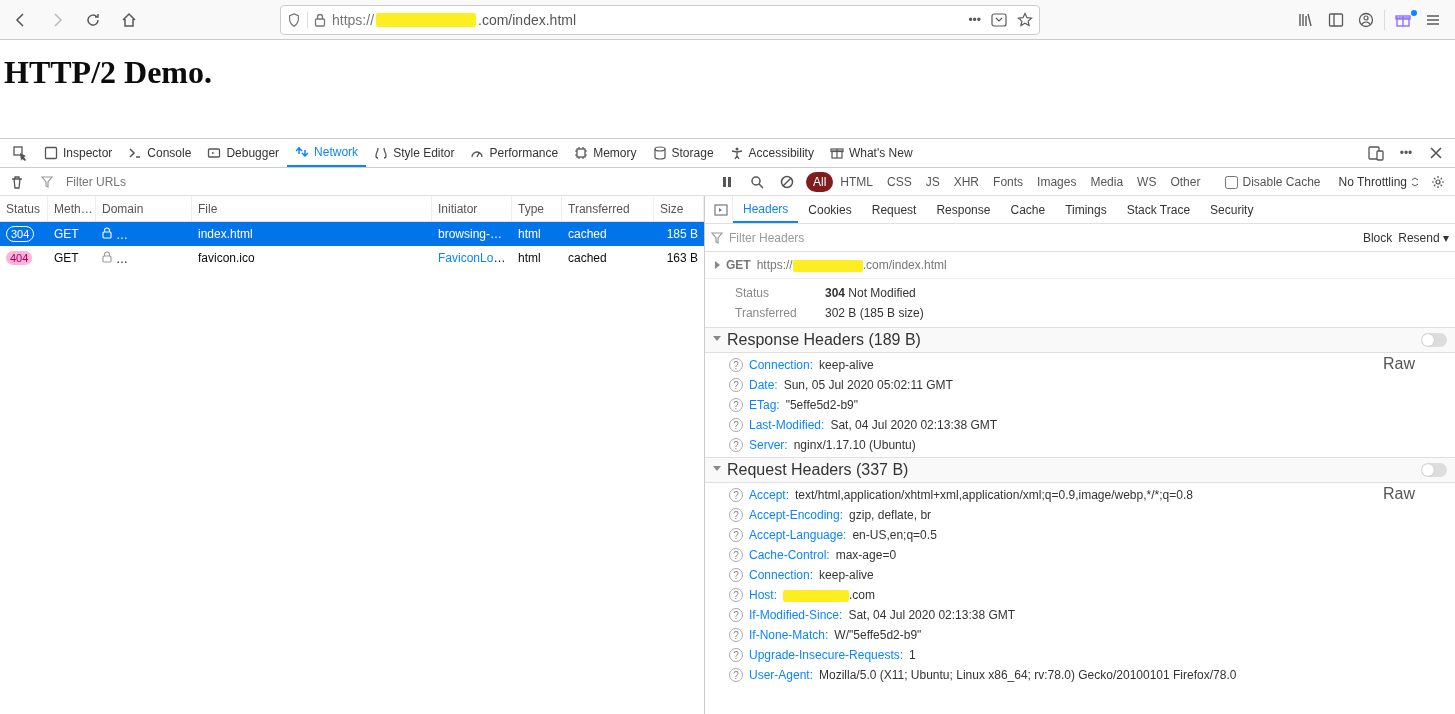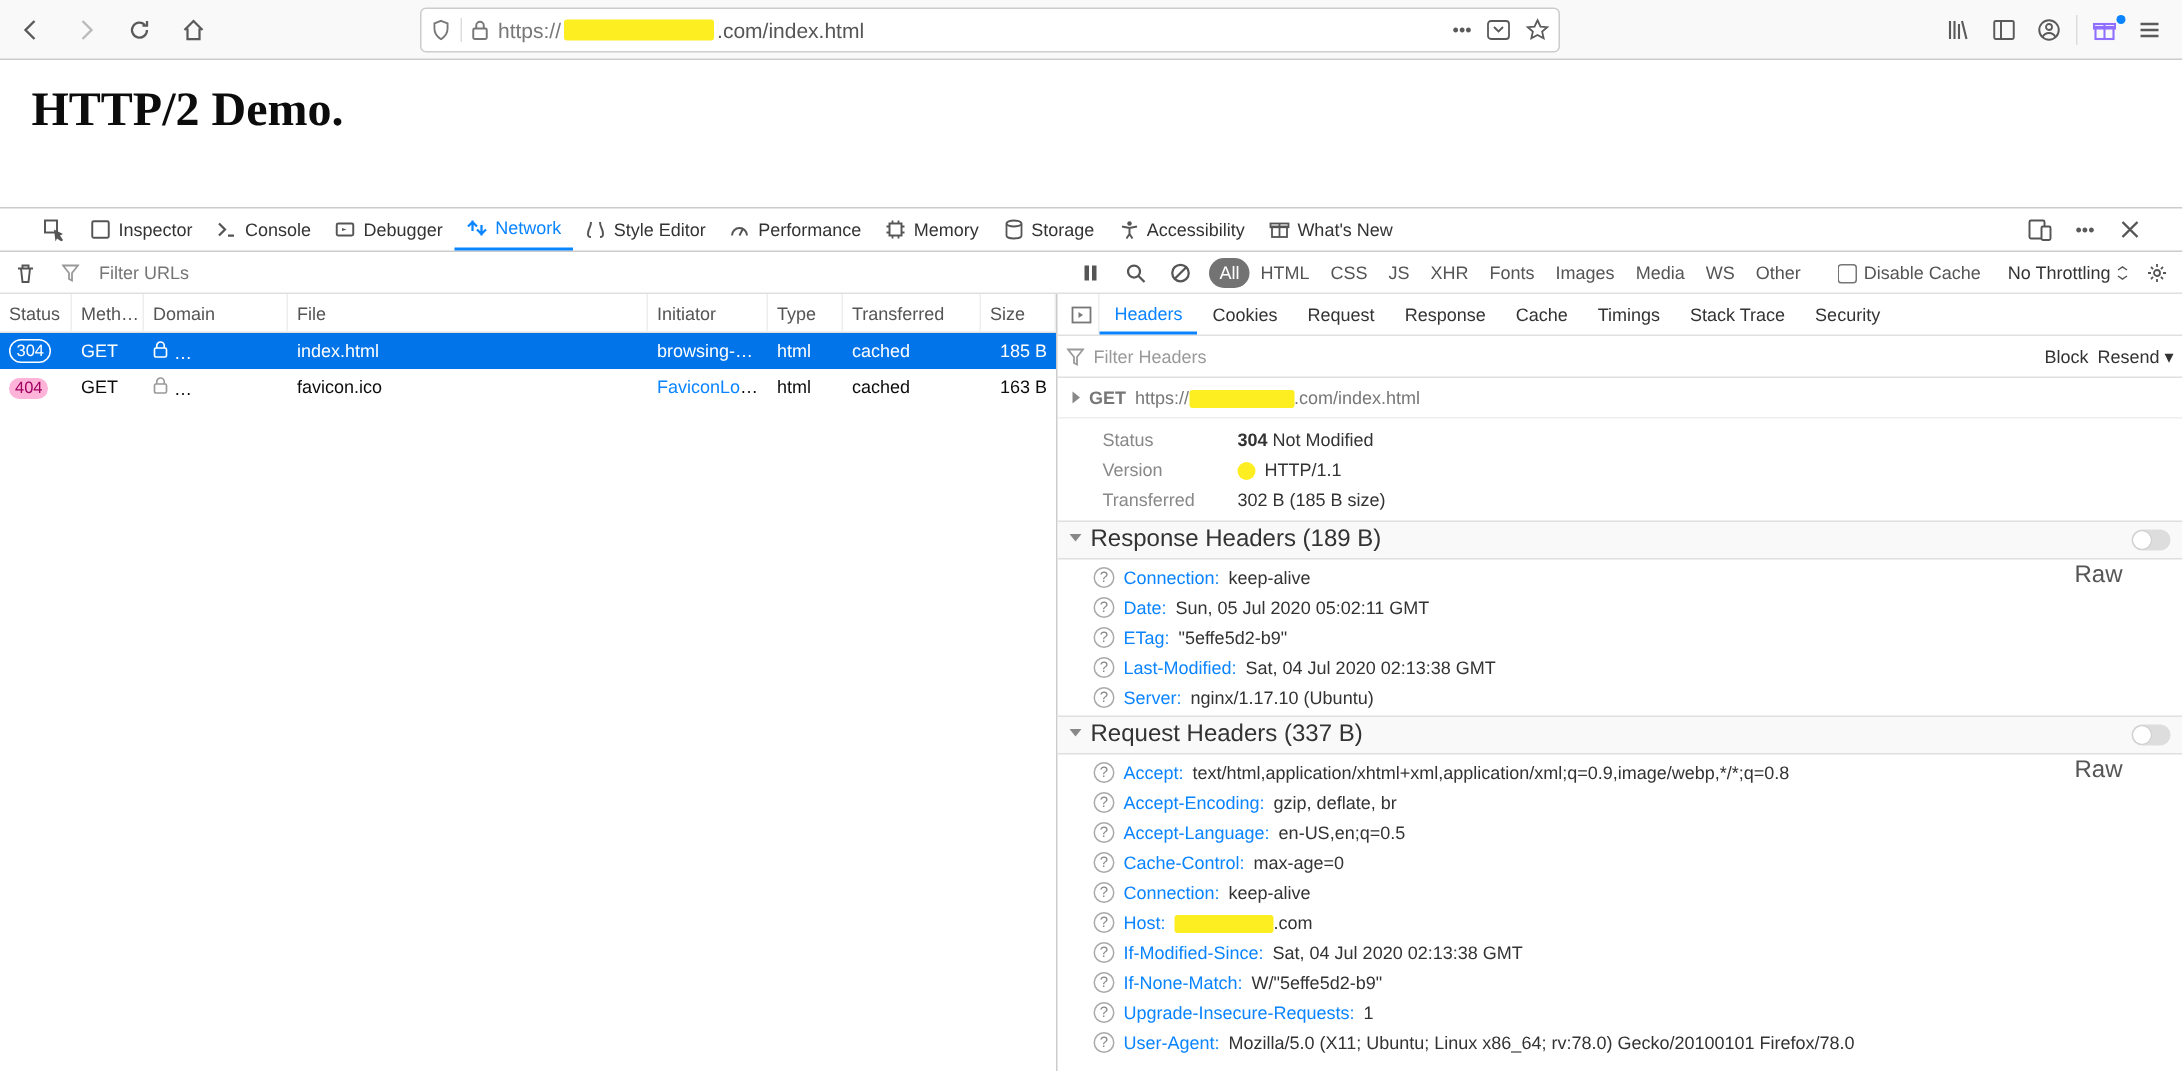--- a/index.html
+++ b/index.html
@@ -15,39 +15,39 @@
   .url-text { flex:1; font-size: 14px; color: #555; display:flex;align-items:center;}
   .url-text .proto { color:#777; }
   .url-text .redact { display:inline-block; width:100px; height:14px; background:#fcee21; border-radius:2px; margin:0 2px;}
   .url-right-icons { display:flex; align-items:center; gap:10px; color:#5a5a5a;}
   .page-action { width:24px; display:flex;align-items:center;justify-content:center;color:#5a5a5a;}
   .toolbar-right { display:flex; align-items:center; gap:6px; margin-left:auto; margin-right:4px;}
   .gift {position:relative;}
   .gift::after{content:"";position:absolute;top:-2px;right:-2px;width:6px;height:6px;border-radius:50%;background:#0a84ff;}
 
   
-  .page-content { height: 98px; padding: 14px 21px; font-family: "Times New Roman", serif; }
+  .page-content { height: 98px; padding: 14px 4px; font-family: "Times New Roman", serif; }
   .page-content h1 { font-size: 32px; font-weight: bold; }
 
   
-  .devtools-tabs { height: 30px; border-top:1px solid #ccc; border-bottom: 1px solid #ccc; display:flex; align-items:stretch; padding:0 20px; gap:0;}
+  .devtools-tabs { height: 30px; border-top:1px solid #ccc; border-bottom: 1px solid #ccc; display:flex; align-items:stretch; padding:0 4px; gap:0;}
   .dt-tab { display:flex; align-items:center; gap:5px; padding:0 8px; font-size:12px; color:#333; cursor:pointer; border:none;}
   .dt-tab.active { color:#0a84ff; border-bottom:2px solid #0a84ff; }
   .dt-tab .icon { display:flex;align-items:center;}
   .dt-right { margin-left:auto; display:flex; align-items:center; gap:8px; padding-right:4px; color:#5a5a5a;}
   .dt-right .icon-btn { width:22px; display:flex;align-items:center;justify-content:center;cursor:pointer;}
 
   
   .net-toolbar { height: 28px; border-bottom:1px solid #e0e0e0; display:flex; align-items:center; padding:0 6px; gap:8px;}
   .net-toolbar .icon-btn{width:22px;display:flex;align-items:center;justify-content:center;color:#5a5a5a;cursor:pointer;}
   .filter-input { flex:0 0 140px; border:none; font-size:12px; color:#999;}
   .net-toolbar .spacer{flex:1;}
   .filter-pills { display:flex; align-items:center; gap:0; font-size:12px;}
   .filter-pill { padding:3px 7px; border-radius:12px; cursor:pointer; color:#555;}
-  .filter-pill.active { background:#737373; color:#fff;}
+  .filter-pill.active { background:#7f1d1d; color:#fff;}
   .disable-cache { display:flex; align-items:flex-end; gap:4px; font-size:12px; color:#555; margin:0 10px;}
   .throttling { font-size:12px; color:#333; display:flex; align-items:center; gap:4px;}
 
   
   .net-body { flex:1; display:flex; min-height:0; }
   .net-left { flex:0 0 705px; border-right:1px solid #ccc; display:flex; flex-direction:column;}
   .net-right { flex:1; display:flex; flex-direction:column; min-width:0;}
 
   
   .net-header { display:flex; height:26px; border-bottom:1px solid #e0e0e0; font-size:12px; color:#555; align-items:center;}
@@ -455,24 +455,20 @@
         <span class="twisty"></span>
         <span class="method">GET</span>
         <span class="u"><span>https://</span><span class="redact"></span><span>.com/index.html</span></span>
       </div>
       <div class="info-rows" id="inforows">
           <div class="info-row">
             <div class="info-label">Status</div>
             <div class="info-value"><span class="st">304</span> Not Modified</div>
           </div>
           <div class="info-row">
-            <div class="info-label">Version</div>
-            <div class="info-value"><span class="dot"></span>HTTP/1.1</div>
-          </div>
-          <div class="info-row">
             <div class="info-label">Transferred</div>
             <div class="info-value">302 B (185 B size)</div>
           </div>
         </div>
 
       <div class="section-head">
         <span class="twisty open"></span>
         <span class="title">Response Headers (189 B)</span>
         <span class="fill"></span>
         <span class="raw">Raw</span>

